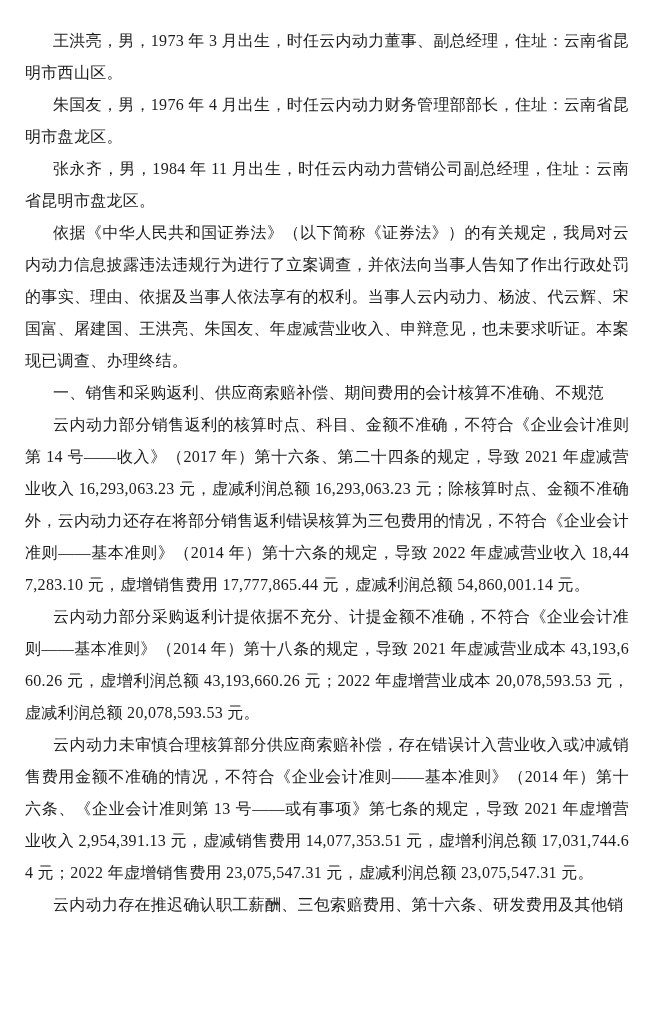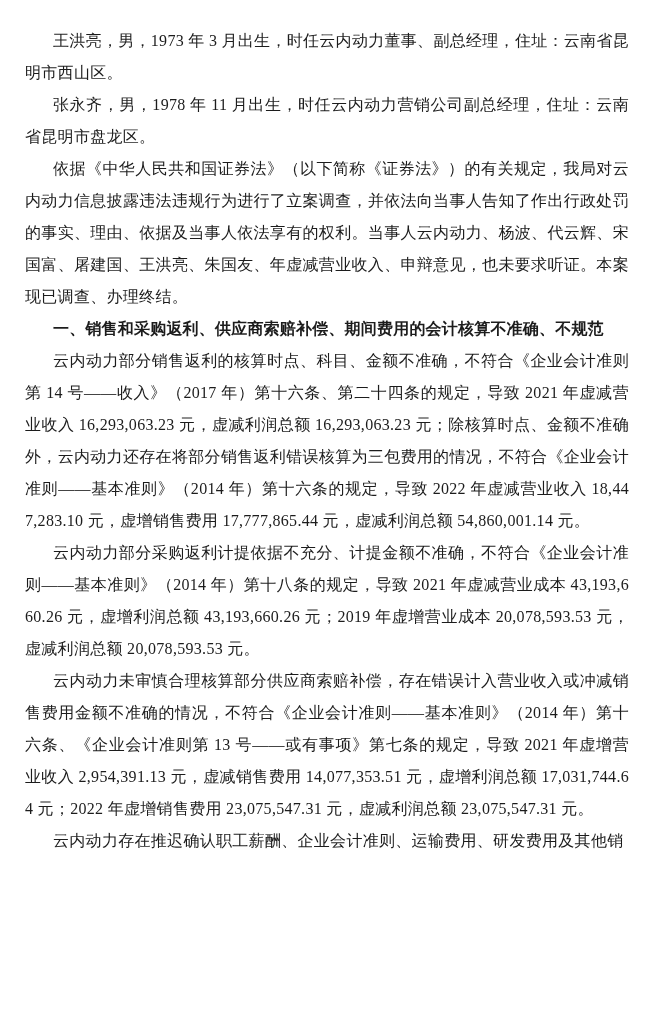--- a/index.html
+++ b/index.html
@@ -25,29 +25,30 @@
     margin: 0;
     font-size: 16px;
     line-height: 32px;
     text-align: justify;
     text-indent: 28px;
     letter-spacing: 0.3px;
     word-break: break-all;
   }
   .para.heading {
     font-family: "Liberation Sans", "DejaVu Sans", sans-serif;
-    font-weight: 700;
+    font-weight: 400;
     letter-spacing: 0.2px;
   }
 </style>
 </head>
 <body>
 
 <div class="page">
   <p class="para">王洪亮，男，1973 年 3 月出生，时任云内动力董事、副总经理，住址：云南省昆明市西山区。</p>
-  <p class="para">张永齐，男，1978 年 11 月出生，时任云内动力营销公司副总经理，住址：云南省昆明市盘龙区。</p>
+  <p class="para">朱国友，男，1976 年 4 月出生，时任云内动力财务管理部部长，住址：云南省昆明市盘龙区。</p>
+  <p class="para">张永齐，男，1984 年 11 月出生，时任云内动力营销公司副总经理，住址：云南省昆明市盘龙区。</p>
   <p class="para">依据《中华人民共和国证券法》（以下简称《证券法》）的有关规定，我局对云内动力信息披露违法违规行为进行了立案调查，并依法向当事人告知了作出行政处罚的事实、理由、依据及当事人依法享有的权利。当事人云内动力、杨波、代云辉、宋国富、屠建国、王洪亮、朱国友、年虚减营业收入、申辩意见，也未要求听证。本案现已调查、办理终结。</p>
   <p class="para heading">一、销售和采购返利、供应商索赔补偿、期间费用的会计核算不准确、不规范</p>
   <p class="para">云内动力部分销售返利的核算时点、科目、金额不准确，不符合《企业会计准则第 14 号——收入》（2017 年）第十六条、第二十四条的规定，导致 2021 年虚减营业收入 16,293,063.23 元，虚减利润总额 16,293,063.23 元；除核算时点、金额不准确外，云内动力还存在将部分销售返利错误核算为三包费用的情况，不符合《企业会计准则——基本准则》（2014 年）第十六条的规定，导致 2022 年虚减营业收入 18,447,283.10 元，虚增销售费用 17,777,865.44 元，虚减利润总额 54,860,001.14 元。</p>
-  <p class="para">云内动力部分采购返利计提依据不充分、计提金额不准确，不符合《企业会计准则——基本准则》（2014 年）第十八条的规定，导致 2021 年虚减营业成本 43,193,660.26 元，虚增利润总额 43,193,660.26 元；2019 年虚增营业成本 20,078,593.53 元，虚减利润总额 20,078,593.53 元。</p>
+  <p class="para">云内动力部分采购返利计提依据不充分、计提金额不准确，不符合《企业会计准则——基本准则》（2014 年）第十八条的规定，导致 2021 年虚减营业成本 43,193,660.26 元，虚增利润总额 43,193,660.26 元；2022 年虚增营业成本 20,078,593.53 元，虚减利润总额 20,078,593.53 元。</p>
   <p class="para">云内动力未审慎合理核算部分供应商索赔补偿，存在错误计入营业收入或冲减销售费用金额不准确的情况，不符合《企业会计准则——基本准则》（2014 年）第十六条、《企业会计准则第 13 号——或有事项》第七条的规定，导致 2021 年虚增营业收入 2,954,391.13 元，虚减销售费用 14,077,353.51 元，虚增利润总额 17,031,744.64 元；2022 年虚增销售费用 23,075,547.31 元，虚减利润总额 23,075,547.31 元。</p>
-  <p class="para">云内动力存在推迟确认职工薪酬、企业会计准则、运输费用、研发费用及其他销</p>
+  <p class="para">云内动力存在推迟确认职工薪酬、三包索赔费用、第十六条、研发费用及其他销</p>
 </div>
 
 </body></html>

